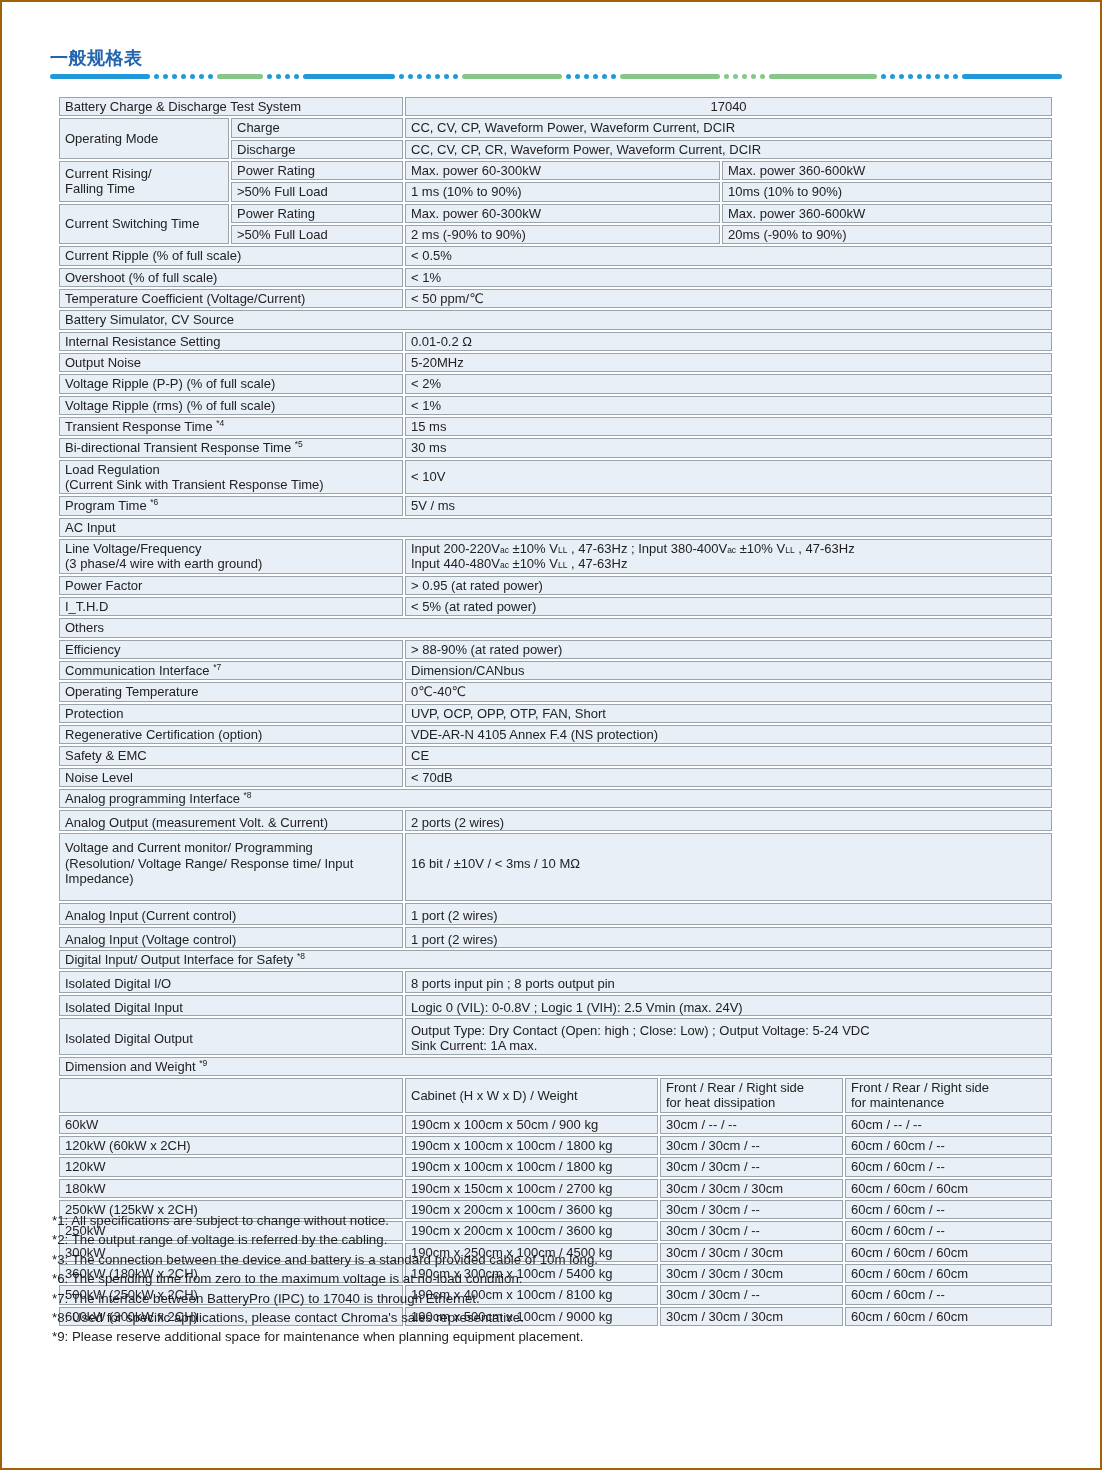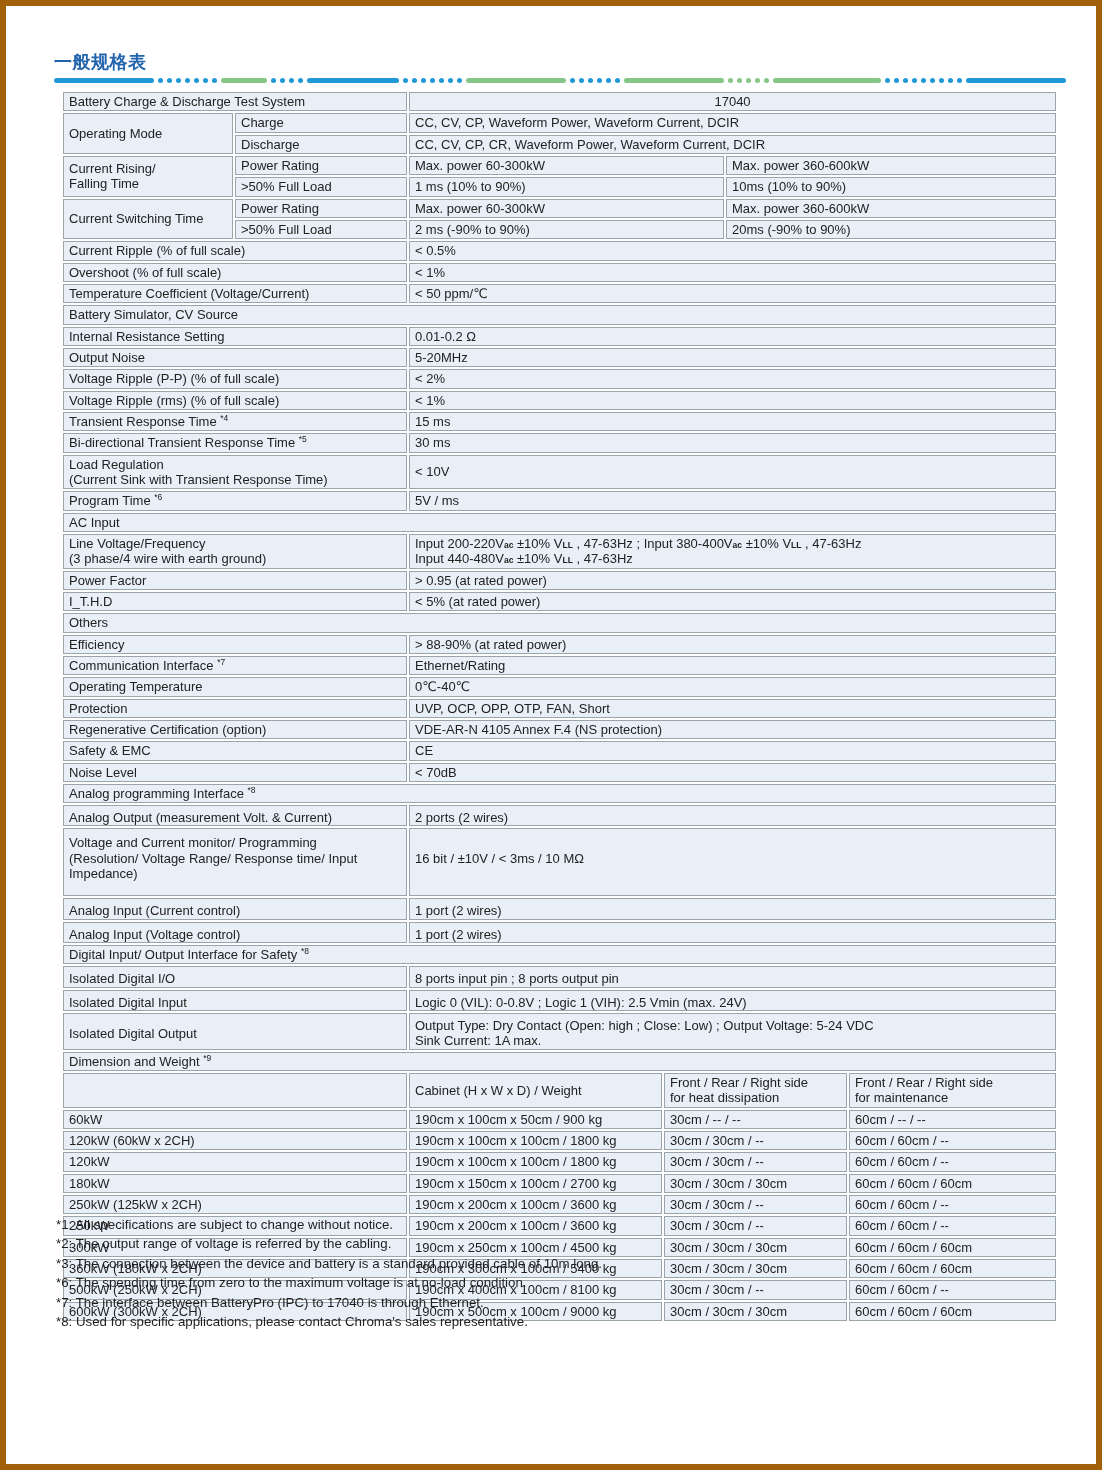--- a/index.html
+++ b/index.html
@@ -1,34 +1,34 @@
 <!DOCTYPE html>
 <html><head>
 <meta charset="utf-8">
 <style>
   * { margin:0; padding:0; box-sizing:border-box; }
   html,body { background:#fff; }
   body { font-family:"Liberation Sans","DejaVu Sans",sans-serif; color:#222; }
   .page {
     position:relative; width:1102px; height:1470px; background:#fff;
-    border:6px solid #a16207; overflow:hidden;
+    border:2px solid #a16207; overflow:hidden;
   }
   .page-title {
     position:absolute; left:48px; top:44px;
     font-size:18px; font-weight:bold; color:#2264AE; letter-spacing:0.5px;
   }
   .deco-line {
     position:absolute; left:48px; top:71px; width:1016px; height:6px;
     display:flex; align-items:center; gap:4px; overflow:hidden;
   }
   .deco-line .seg { height:5px; border-radius:3px; flex:0 0 auto; }
   .deco-line .dot { width:5px; }
 
   table.spec {
-    position:absolute; left:55px; top:84px;
+    position:absolute; left:55px; top:93px;
     border-collapse:separate; border-spacing:2px;
     table-layout:fixed; width:997px;
     font-size:13px; line-height:1.18;
   }
   table.spec td {
     border:1px solid #9aa4ab; background:#E8EFF7;
     padding:1px 5px; vertical-align:middle; overflow:hidden;
   }
   td.head  { background:#76BCE3; }
   td.headc { background:#76BCE3; text-align:center; }
@@ -36,21 +36,21 @@
   td.dimh  { background:#CFE2EF; }
   td.diag  {
     background:
       linear-gradient(to bottom right,
         rgba(0,0,0,0) 49.4%, #9aa4ab 49.4%, #9aa4ab 50.6%, rgba(0,0,0,0) 50.6%),
       #CFE2EF;
   }
   tr.p2 > td { padding-top:4px; padding-bottom:0; }
   tr.p3 > td { padding-top:6px; padding-bottom:14px; }
   sup { font-size:8.5px; vertical-align:top; line-height:1; }
-  sub { font-size:8.5px; vertical-align:baseline; line-height:1;font-weight:bold; }
+  sub { font-size:8.5px; vertical-align:baseline; line-height:1; }
 
   .footnotes {
     position:absolute; left:50px; top:1210px; width:1012px;
     font-size:13.3px; color:#1e1e1e; line-height:1.42;
   }
   .footnote {
     padding-left:35px; text-indent:-35px; text-align:justify;
     margin-bottom:0.5px;
   }
 </style>
@@ -218,21 +218,21 @@
         </tr>
         <tr>
           <td colspan="6" class="sec">Others</td>
         </tr>
         <tr>
           <td colspan="2">Efficiency</td>
           <td colspan="4">&gt; 88-90% (at rated power)</td>
         </tr>
         <tr>
           <td colspan="2">Communication Interface <sup>*7</sup></td>
-          <td colspan="4">Ethernet/Rating</td>
+          <td colspan="4">Dimension/CANbus</td>
         </tr>
         <tr>
           <td colspan="2">Operating Temperature</td>
           <td colspan="4">0℃-40℃</td>
         </tr>
         <tr>
           <td colspan="2">Protection</td>
           <td colspan="4">UVP, OCP, OPP, OTP, FAN, Short</td>
         </tr>
         <tr>
@@ -353,15 +353,16 @@
       </tbody>
   </table>
 
   <div class="footnotes" id="footnotes">
       <div class="footnote">*1: All specifications are subject to change without notice.</div>
       <div class="footnote">*2: The output range of voltage is referred by the cabling.</div>
       <div class="footnote">*3: The connection between the device and battery is a standard provided cable of 10m long.</div>
       <div class="footnote">*6: The spending time from zero to the maximum voltage is at no-load condition.</div>
       <div class="footnote">*7: The interface between BatteryPro (IPC) to 17040 is through Ethernet.</div>
       <div class="footnote">*8: Used for specific applications, please contact Chroma's sales representative.</div>
+      <div class="footnote">*9: Please reserve additional space for maintenance when planning equipment placement.</div>
     </div>
 
 </div>
 
 </body></html>

